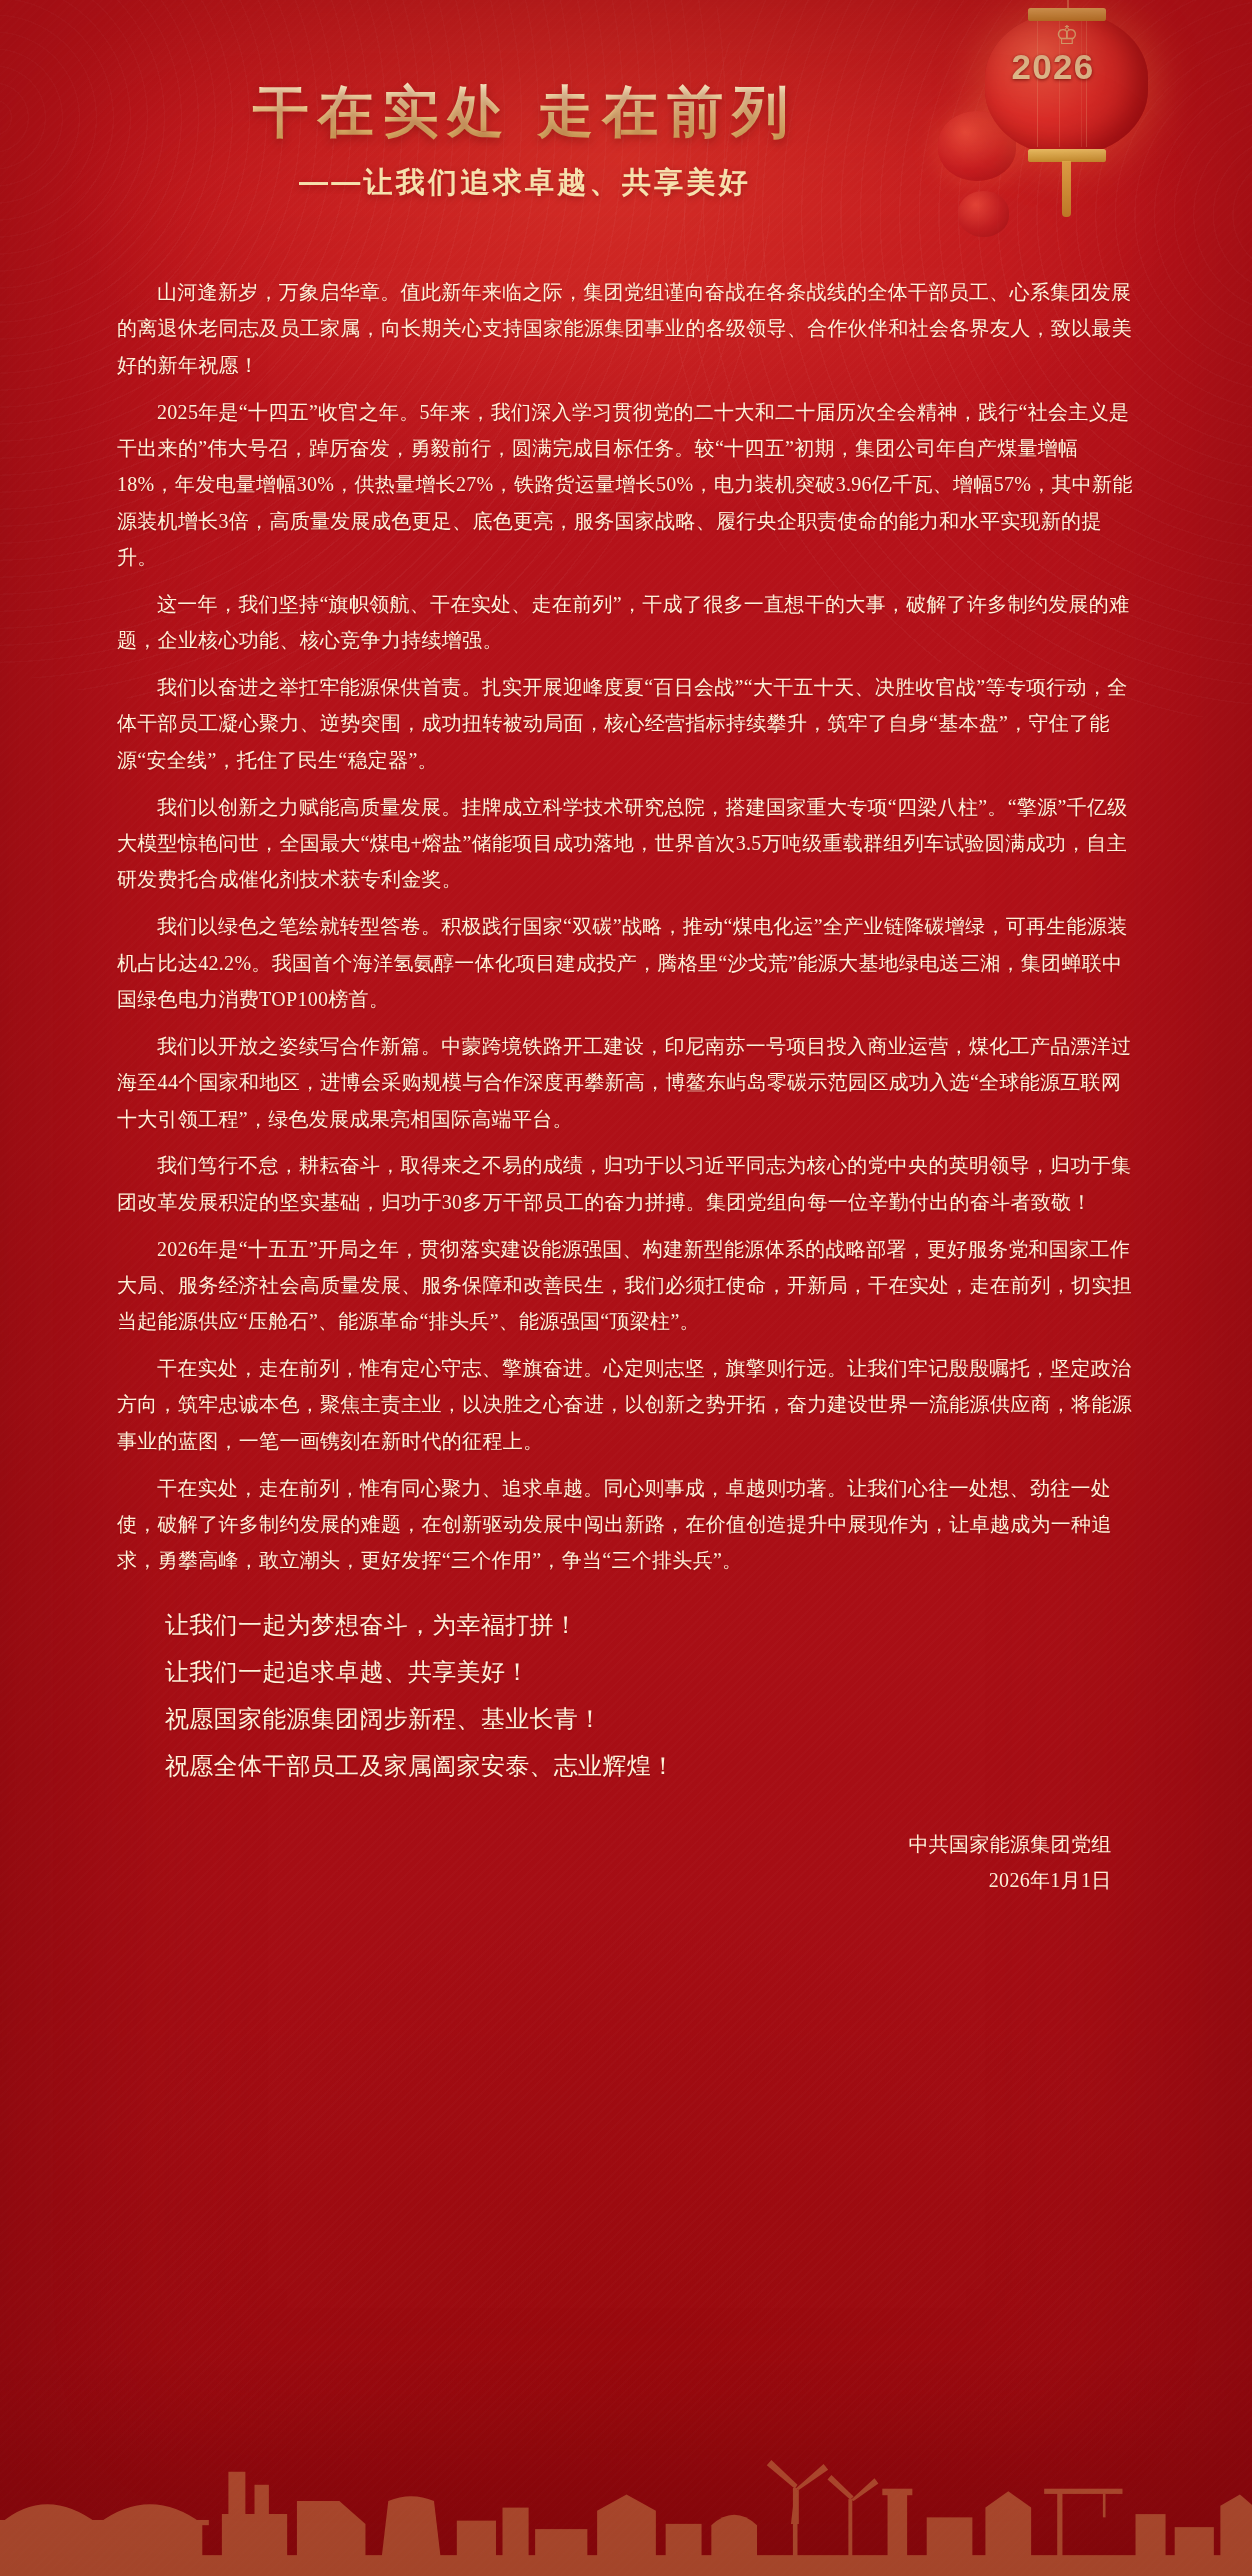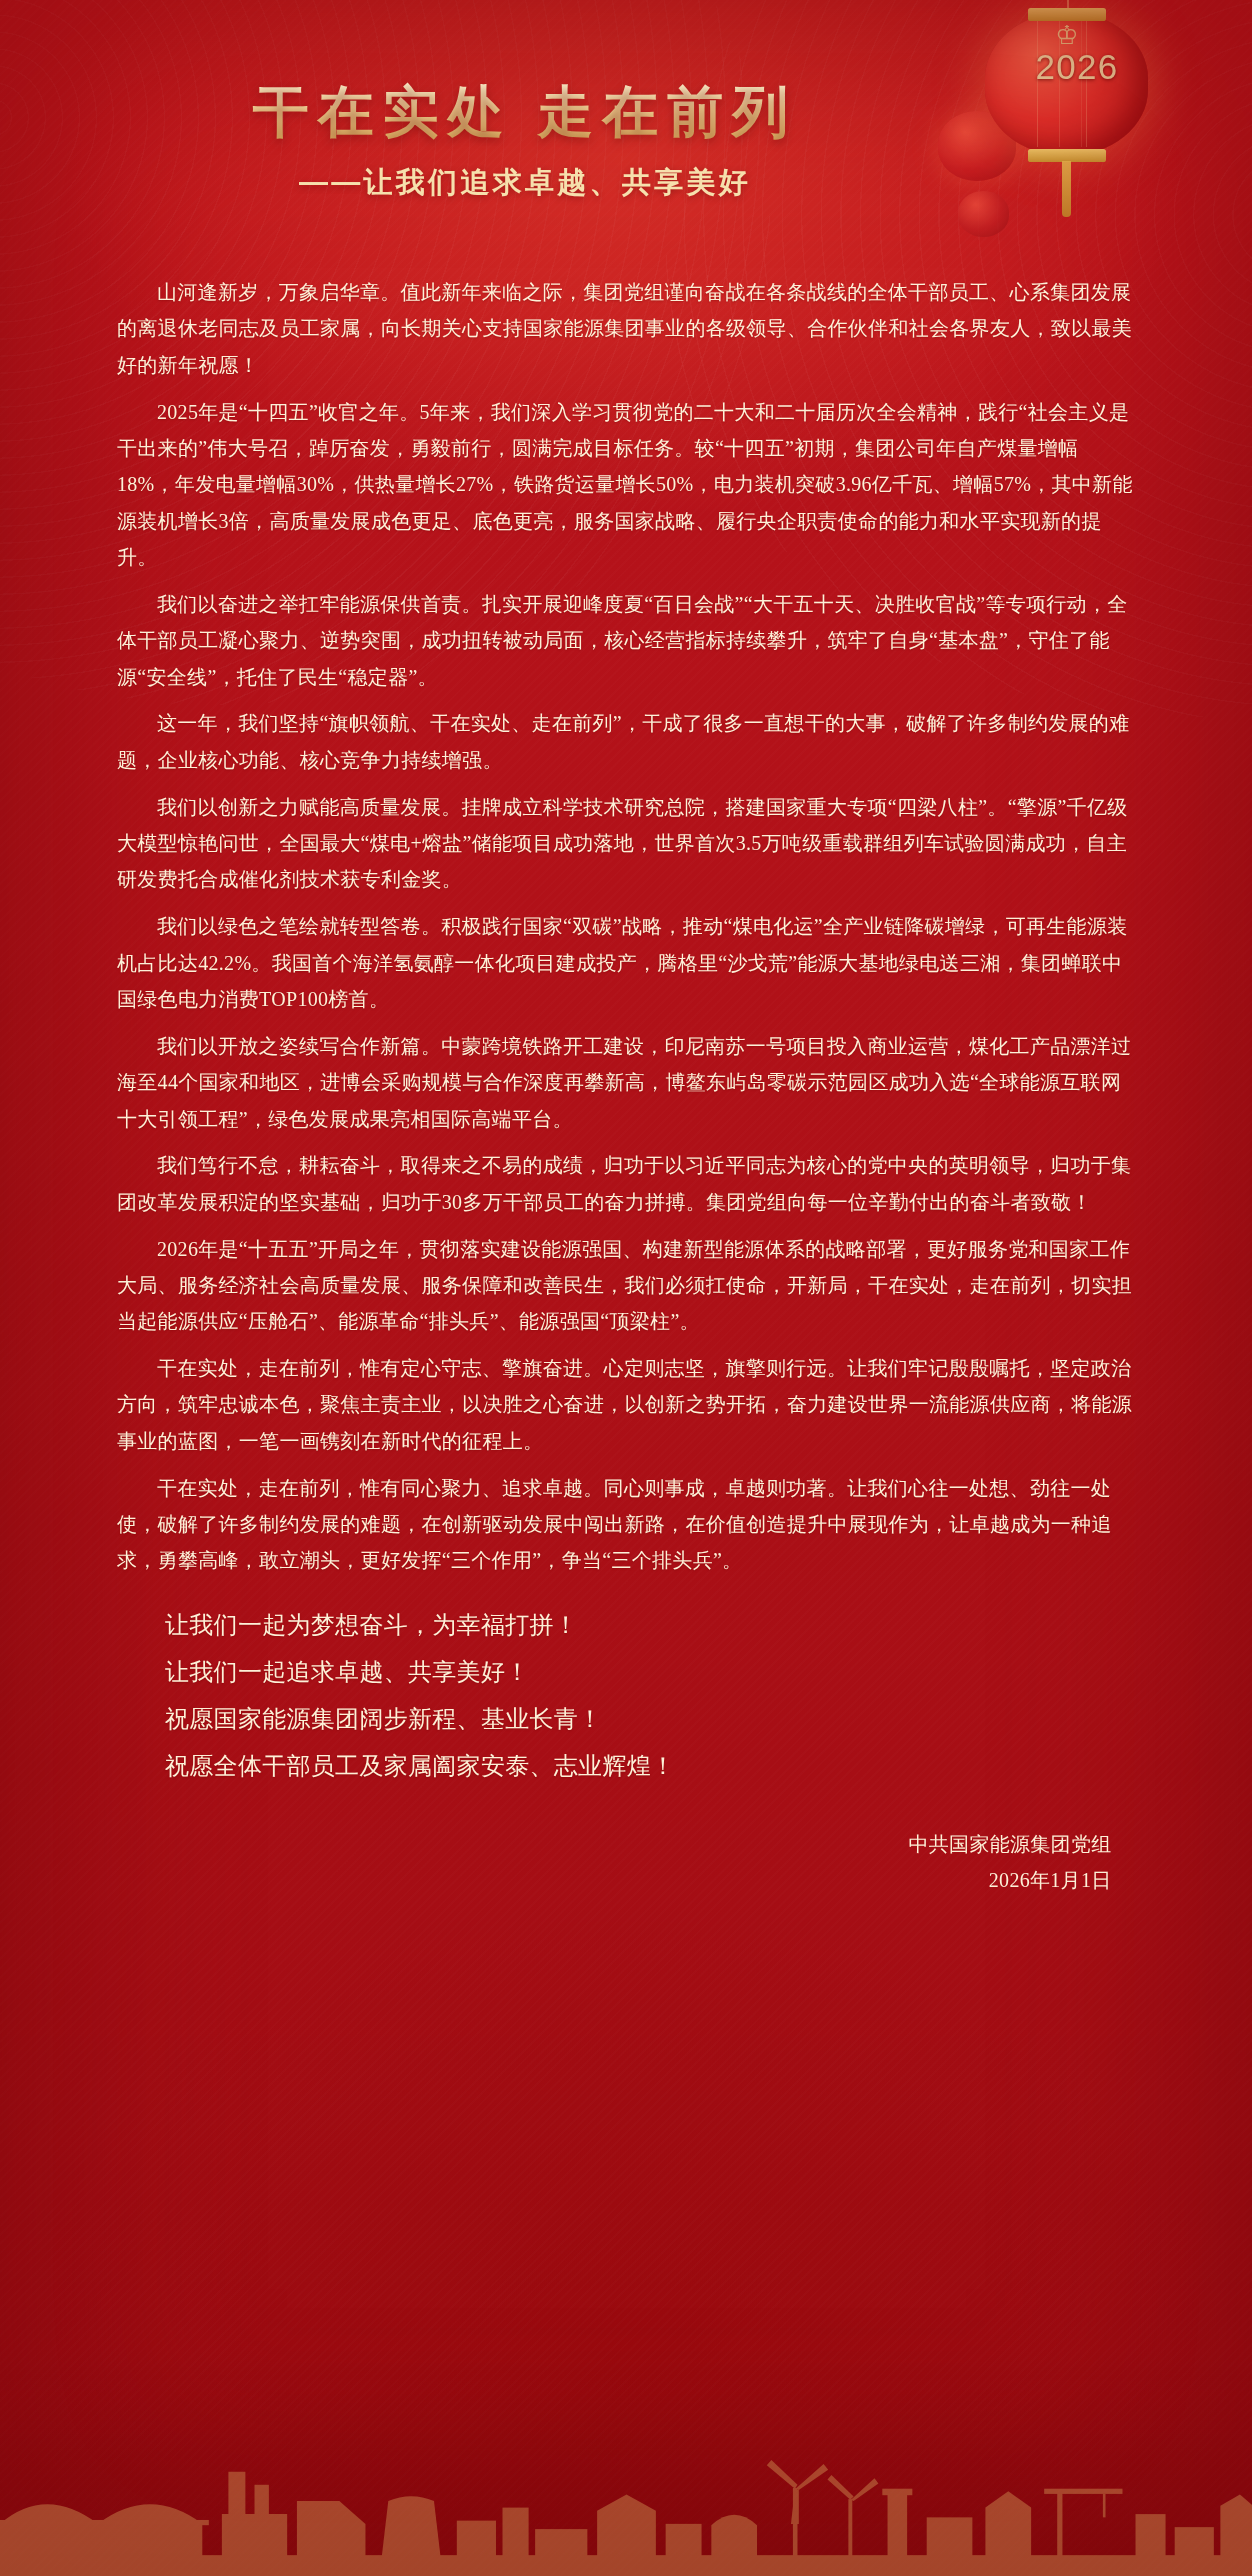--- a/index.html
+++ b/index.html
@@ -142,27 +142,27 @@
     left: 25px;
     top: 191px;
     width: 51px;
     height: 46px;
     border-radius: 50% / 46%;
     background: radial-gradient(ellipse at 35% 30%, #f0503f 0%, #c11e21 55%, #940f13 100%);
     opacity: 0.75;
   }
   .year-badge {
     position: absolute;
-    left: 80px;
+    left: 56px;
     top: 47px;
     width: 128px;
     text-align: center;
     font-family: "Liberation Sans", sans-serif;
     font-size: 35px;
-    font-weight: normal;
+    font-weight: bold;
     letter-spacing: 1.3px;
     color: #f6dfa6;
     text-shadow: 0 1.3px 3.9px rgba(90,0,0,0.75);
   }
   .horse-glyph {
     position: absolute;
     left: 70px;
     top: 19.6px;
     width: 128px;
     text-align: center;
@@ -289,22 +289,22 @@
 </div>
 
 <div class="header">
   <h1 class="main-title">干在实处 走在前列</h1>
   <p class="sub-title">——让我们追求卓越、共享美好</p>
 </div>
 
 <div class="content">
   <p class="para">山河逢新岁，万象启华章。值此新年来临之际，集团党组谨向奋战在各条战线的全体干部员工、心系集团发展的离退休老同志及员工家属，向长期关心支持国家能源集团事业的各级领导、合作伙伴和社会各界友人，致以最美好的新年祝愿！</p>
   <p class="para">2025年是“十四五”收官之年。5年来，我们深入学习贯彻党的二十大和二十届历次全会精神，践行“社会主义是干出来的”伟大号召，踔厉奋发，勇毅前行，圆满完成目标任务。较“十四五”初期，集团公司年自产煤量增幅18%，年发电量增幅30%，供热量增长27%，铁路货运量增长50%，电力装机突破3.96亿千瓦、增幅57%，其中新能源装机增长3倍，高质量发展成色更足、底色更亮，服务国家战略、履行央企职责使命的能力和水平实现新的提升。</p>
+  <p class="para">这一年，我们坚持“旗帜领航、干在实处、走在前列”，干成了很多一直想干的大事，破解了许多制约发展的难题，企业核心功能、核心竞争力持续增强。</p>
   <p class="para">我们以奋进之举扛牢能源保供首责。扎实开展迎峰度夏“百日会战”“大干五十天、决胜收官战”等专项行动，全体干部员工凝心聚力、逆势突围，成功扭转被动局面，核心经营指标持续攀升，筑牢了自身“基本盘”，守住了能源“安全线”，托住了民生“稳定器”。</p>
-  <p class="para">这一年，我们坚持“旗帜领航、干在实处、走在前列”，干成了很多一直想干的大事，破解了许多制约发展的难题，企业核心功能、核心竞争力持续增强。</p>
   <p class="para">我们以创新之力赋能高质量发展。挂牌成立科学技术研究总院，搭建国家重大专项“四梁八柱”。“擎源”千亿级大模型惊艳问世，全国最大“煤电+熔盐”储能项目成功落地，世界首次3.5万吨级重载群组列车试验圆满成功，自主研发费托合成催化剂技术获专利金奖。</p>
   <p class="para">我们以绿色之笔绘就转型答卷。积极践行国家“双碳”战略，推动“煤电化运”全产业链降碳增绿，可再生能源装机占比达42.2%。我国首个海洋氢氨醇一体化项目建成投产，腾格里“沙戈荒”能源大基地绿电送三湘，集团蝉联中国绿色电力消费TOP100榜首。</p>
   <p class="para">我们以开放之姿续写合作新篇。中蒙跨境铁路开工建设，印尼南苏一号项目投入商业运营，煤化工产品漂洋过海至44个国家和地区，进博会采购规模与合作深度再攀新高，博鳌东屿岛零碳示范园区成功入选“全球能源互联网十大引领工程”，绿色发展成果亮相国际高端平台。</p>
   <p class="para">我们笃行不怠，耕耘奋斗，取得来之不易的成绩，归功于以习近平同志为核心的党中央的英明领导，归功于集团改革发展积淀的坚实基础，归功于30多万干部员工的奋力拼搏。集团党组向每一位辛勤付出的奋斗者致敬！</p>
   <p class="para">2026年是“十五五”开局之年，贯彻落实建设能源强国、构建新型能源体系的战略部署，更好服务党和国家工作大局、服务经济社会高质量发展、服务保障和改善民生，我们必须扛使命，开新局，干在实处，走在前列，切实担当起能源供应“压舱石”、能源革命“排头兵”、能源强国“顶梁柱”。</p>
   <p class="para">干在实处，走在前列，惟有定心守志、擎旗奋进。心定则志坚，旗擎则行远。让我们牢记殷殷嘱托，坚定政治方向，筑牢忠诚本色，聚焦主责主业，以决胜之心奋进，以创新之势开拓，奋力建设世界一流能源供应商，将能源事业的蓝图，一笔一画镌刻在新时代的征程上。</p>
   <p class="para">干在实处，走在前列，惟有同心聚力、追求卓越。同心则事成，卓越则功著。让我们心往一处想、劲往一处使，破解了许多制约发展的难题，在创新驱动发展中闯出新路，在价值创造提升中展现作为，让卓越成为一种追求，勇攀高峰，敢立潮头，更好发挥“三个作用”，争当“三个排头兵”。</p>
 
   <ul class="closing-list">
     <li>让我们一起为梦想奋斗，为幸福打拼！</li>

